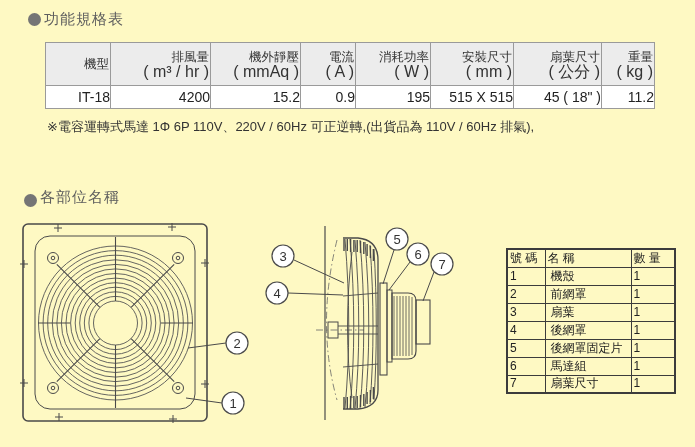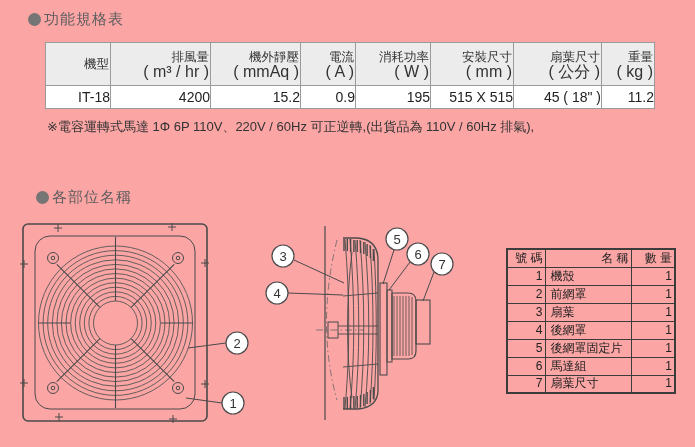--- a/index.html
+++ b/index.html
@@ -1,18 +1,18 @@
 <!DOCTYPE html>
 <html><head>
 <meta charset="utf-8">
 <style>
   * { margin:0; padding:0; box-sizing:border-box; }
   html,body { width:695px; height:447px; background:#ffffff; overflow:hidden;
               font-family:"Liberation Sans","DejaVu Sans",sans-serif; }
-  .page { position:relative; width:695px; height:447px; background:#fca5a5; }
+  .page { position:relative; width:695px; height:447px; background:#fef9c3; }
 
   
   .section-title { position:absolute; display:flex; align-items:center; gap:3px;
                    color:#5e5e5e; font-size:15px; letter-spacing:1px; }
   .bullet { width:13px; height:13px; border-radius:50%; background:#757575; flex:0 0 auto; }
 
   
   table.spec { position:absolute; left:45px; top:42px; border-collapse:collapse; table-layout:fixed; }
   table.spec th, table.spec td { border:1px solid #9a9a9a; text-align:right; vertical-align:middle; }
   table.spec th { background:#ececec; font-weight:normal; color:#333;
@@ -22,21 +22,21 @@
   table.spec td { background:#fff; color:#222; font-size:14px; height:23px; }
 
   
   .note { position:absolute; left:47px; top:118px; color:#333; font-size:13px; line-height:18px;text-align:right; }
   .note .l2 { padding-left:13px; }
 
   
   table.parts { position:absolute; left:506px; top:248px; border-collapse:collapse; table-layout:fixed;
                 border:2px solid #3c3c3c; }
   table.parts th, table.parts td { border:1px solid #3c3c3c; font-weight:normal; color:#222;
-                font-size:12px; height:18px; text-align:right; padding:0 2px; line-height:13px; }
+                font-size:12px; height:18px; text-align:left; padding:0 2px; line-height:13px; }
   table.parts td.name { text-align:left; padding-left:5px;margin-top:40px; }
 
   
   svg.diagram { position:absolute; left:0; top:210px; width:695px; height:237px; }
   .ln  { stroke:#4a4a4a; fill:none; }
   .ring{ stroke:#555; fill:none; stroke-width:0.9; }
   .callout-circle { stroke:#4a4a4a; stroke-width:1.2; fill:#fff; }
   .callout-num { font-size:13px; fill:#333; text-anchor:middle; }
   .dashdot { stroke:#666; fill:none; stroke-width:0.8; stroke-dasharray:7 3 1.5 3; }
 </style>
@@ -106,21 +106,21 @@
       <td>45 ( 18" )</td>
       <td>11.2</td>
     </tr>
   </tbody>
     </table>
 
   <div class="note">
     <div class="l1">※電容運轉式馬達 1Φ  6P  110V、220V / 60Hz 可正逆轉,(出貨品為 110V / 60Hz 排氣),</div>
   </div>
 
-  <div class="section-title" style="left:36px; top:188px;">
+  <div class="section-title" style="left:24px; top:188px;align-items:flex-end;">
     <span class="bullet"></span>
     <span>各部位名稱</span>
   </div>
 
   <svg class="diagram" viewBox="0 210 695 237">
 
     <g>
       <rect class="ln" x="23" y="224" width="184" height="197" rx="5" stroke-width="1.6"></rect>
       <rect class="ln" x="35" y="236" width="160" height="173" rx="15" stroke-width="1"></rect>
 

